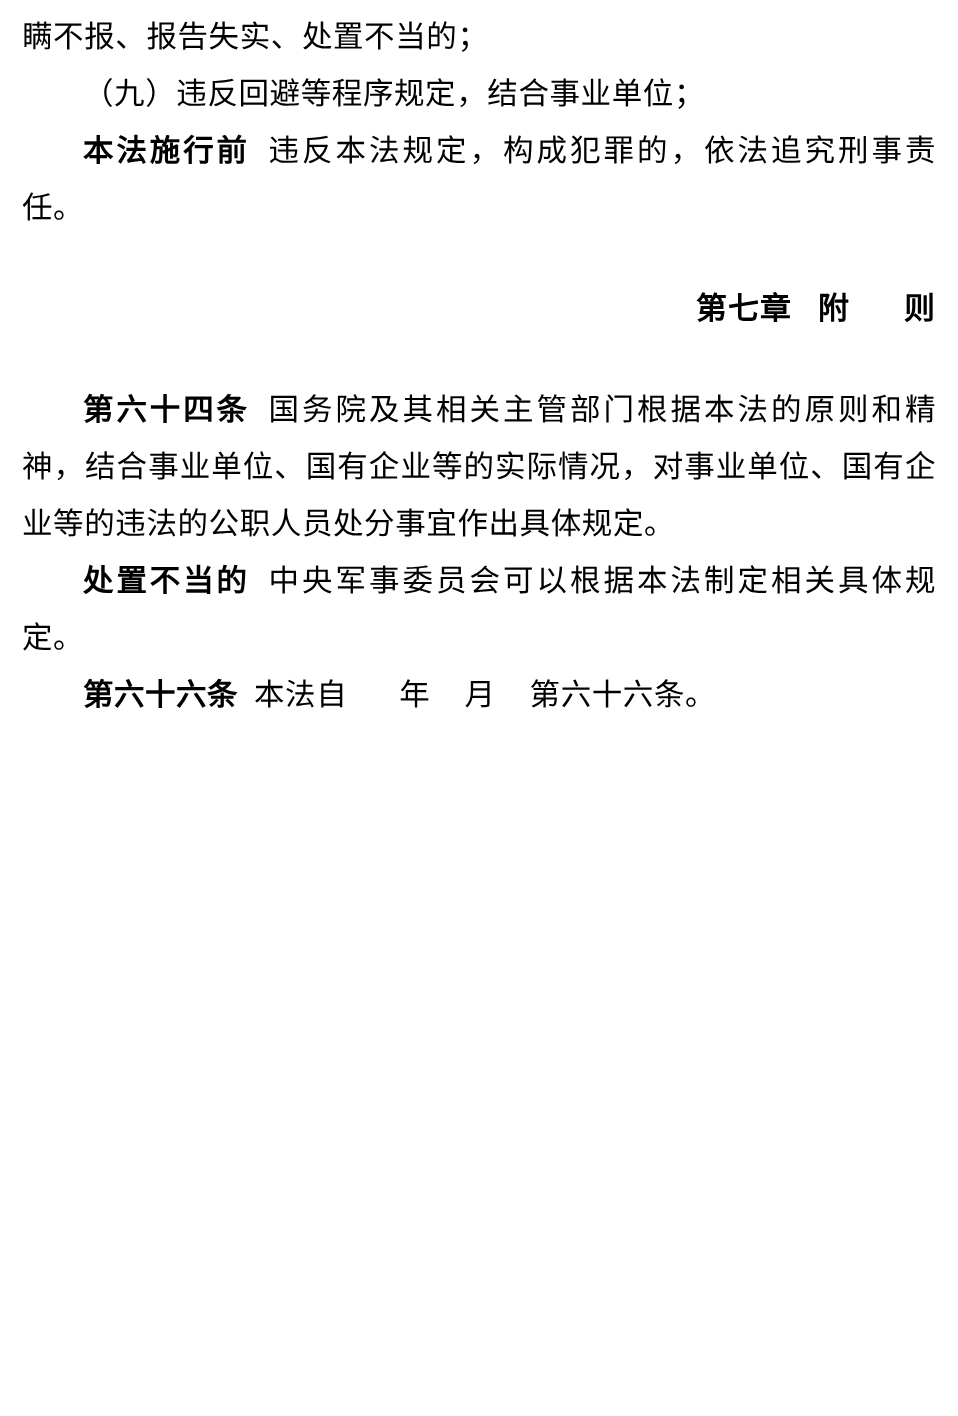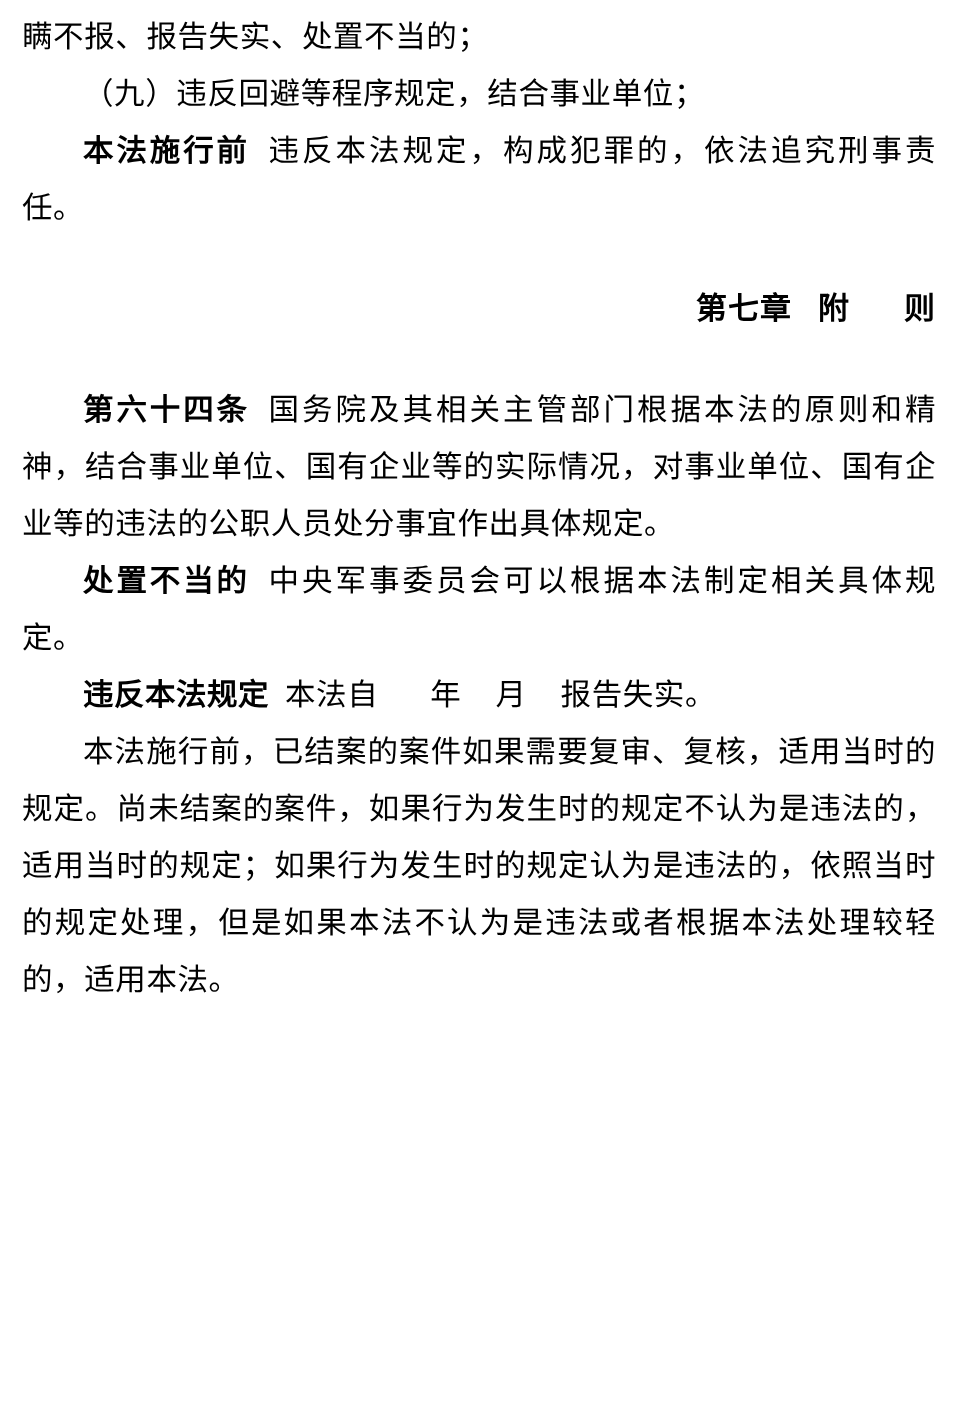--- a/index.html
+++ b/index.html
@@ -97,19 +97,18 @@
 
     <p class="para indent2">
       <span class="art-label">第六十四条</span><span class="art-gap"></span><span>国务院及其相关主管部门根据本法的原则和精神，结合事业单位、国有企业等的实际情况，对事业单位、国有企业等的违法的公职人员处分事宜作出具体规定。</span>
     </p>
 
     <p class="para indent2 line-tight">
       <span class="art-label">处置不当的</span><span class="art-gap"></span><span>中央军事委员会可以根据本法制定相关具体规定。</span>
     </p>
 
     <p class="para indent2 line-tight">
-      <span class="art-label">违反本法规定</span><span class="art-gap"></span><span>本法自</span><span class="blank-slot"></span><span>年</span><span class="blank-slot-sm"></span><span>月</span><span class="blank-slot-sm"></span><span>报告失实。</span>
+      <span class="art-label">第六十六条</span><span class="art-gap"></span><span>本法自</span><span class="blank-slot"></span><span>年</span><span class="blank-slot-sm"></span><span>月</span><span class="blank-slot-sm"></span><span>第六十六条。</span>
     </p>
 
-    <p class="para indent2">本法施行前，已结案的案件如果需要复审、复核，适用当时的规定。尚未结案的案件，如果行为发生时的规定不认为是违法的，适用当时的规定；如果行为发生时的规定认为是违法的，依照当时的规定处理，但是如果本法不认为是违法或者根据本法处理较轻的，适用本法。</p>
 
   </div>
 </div>
 
 </body></html>

